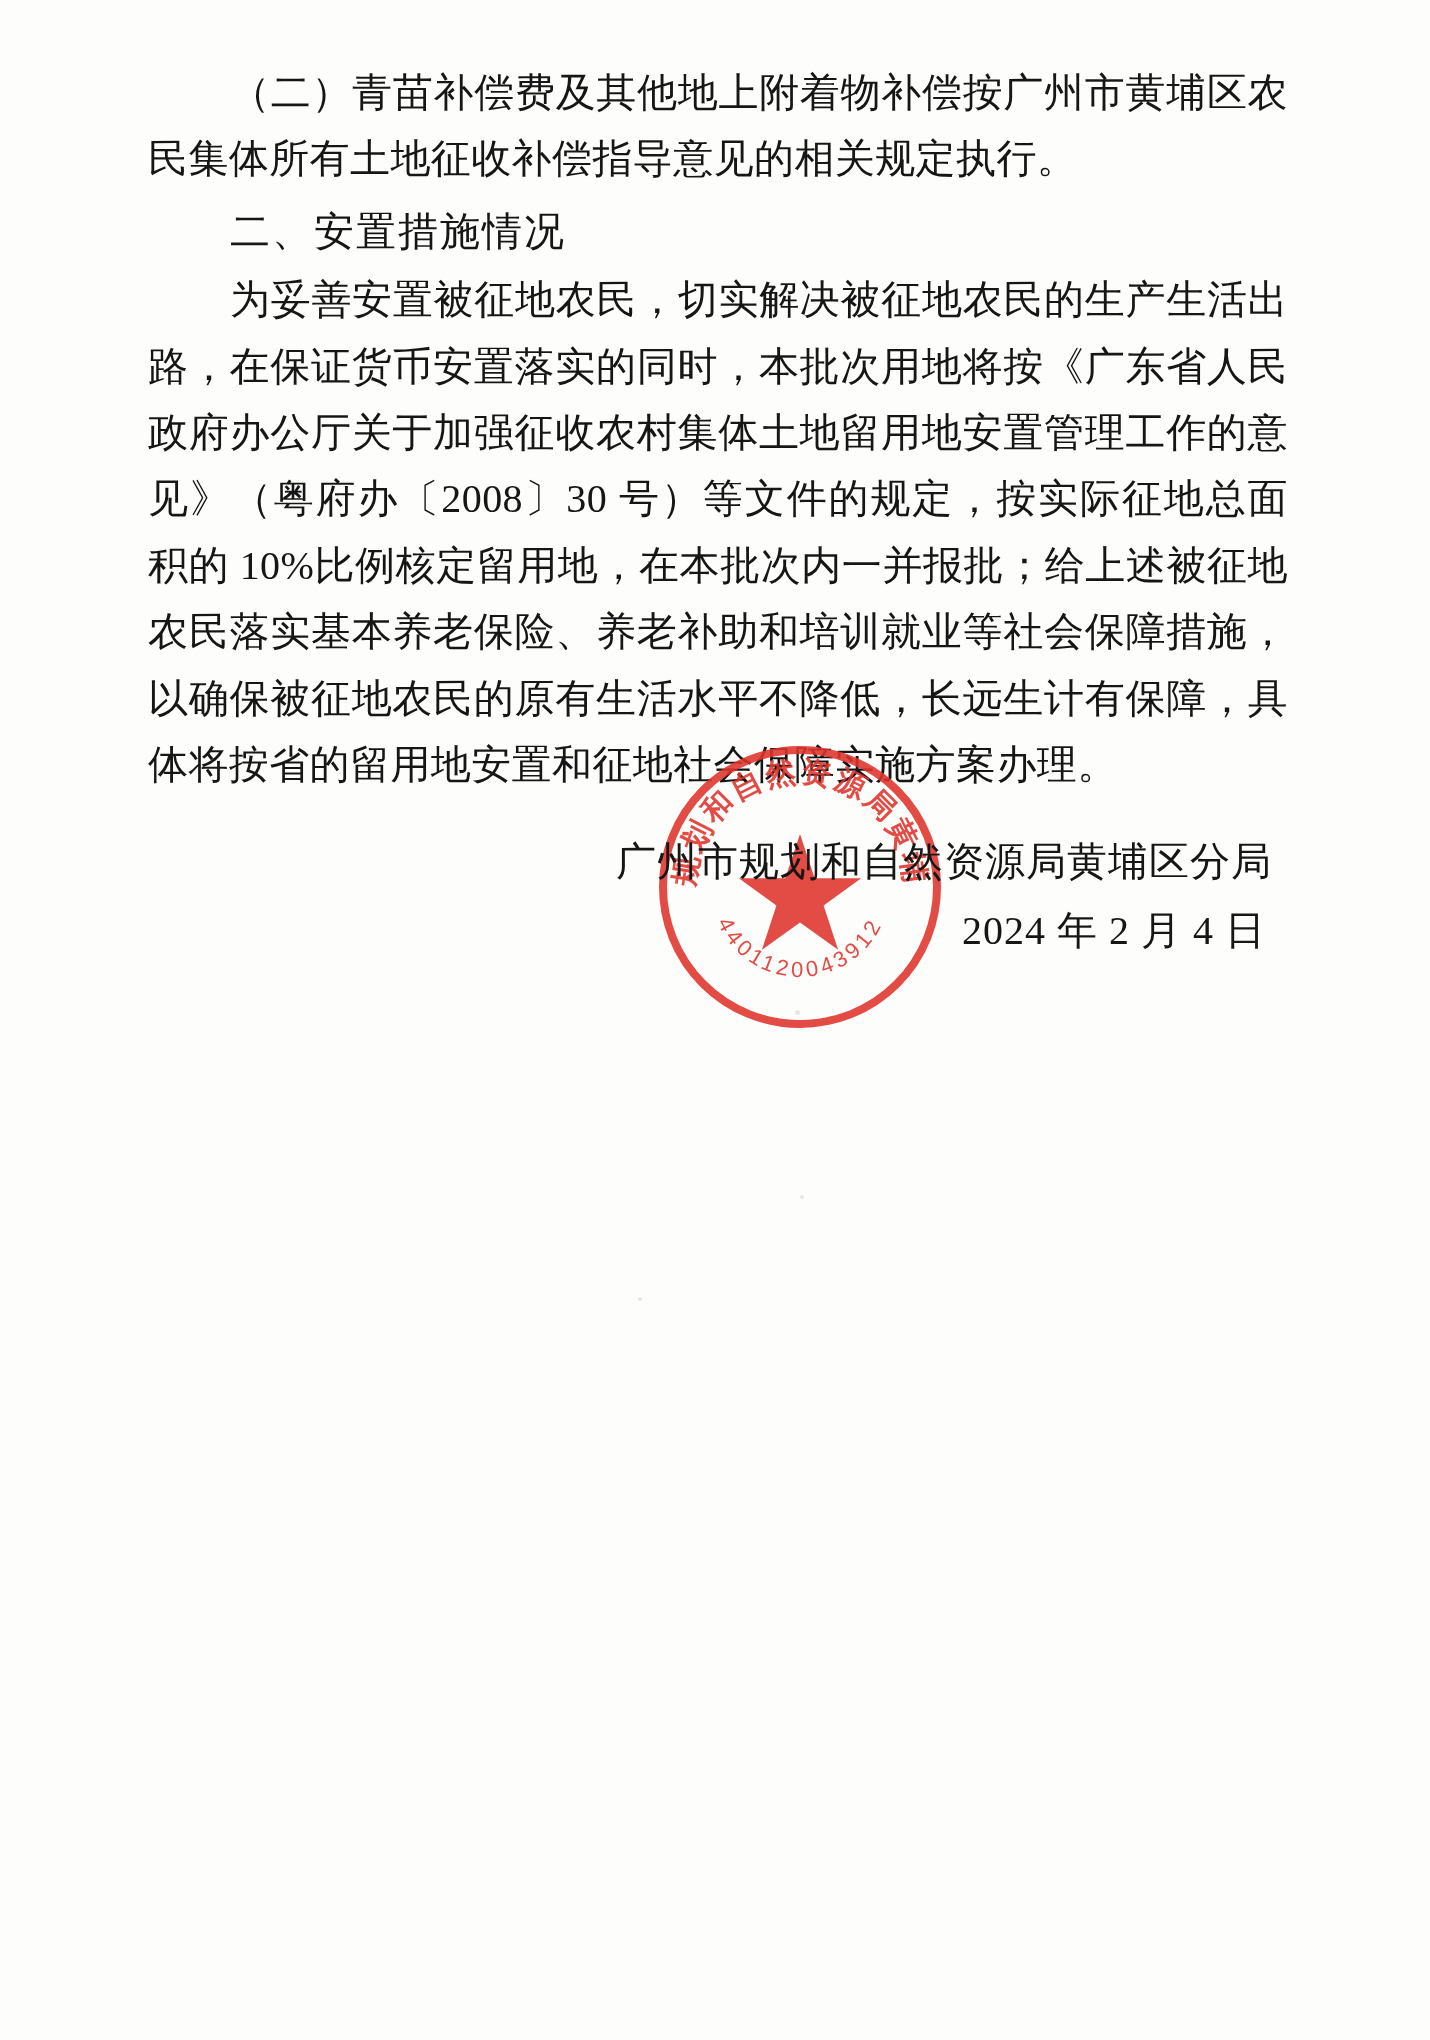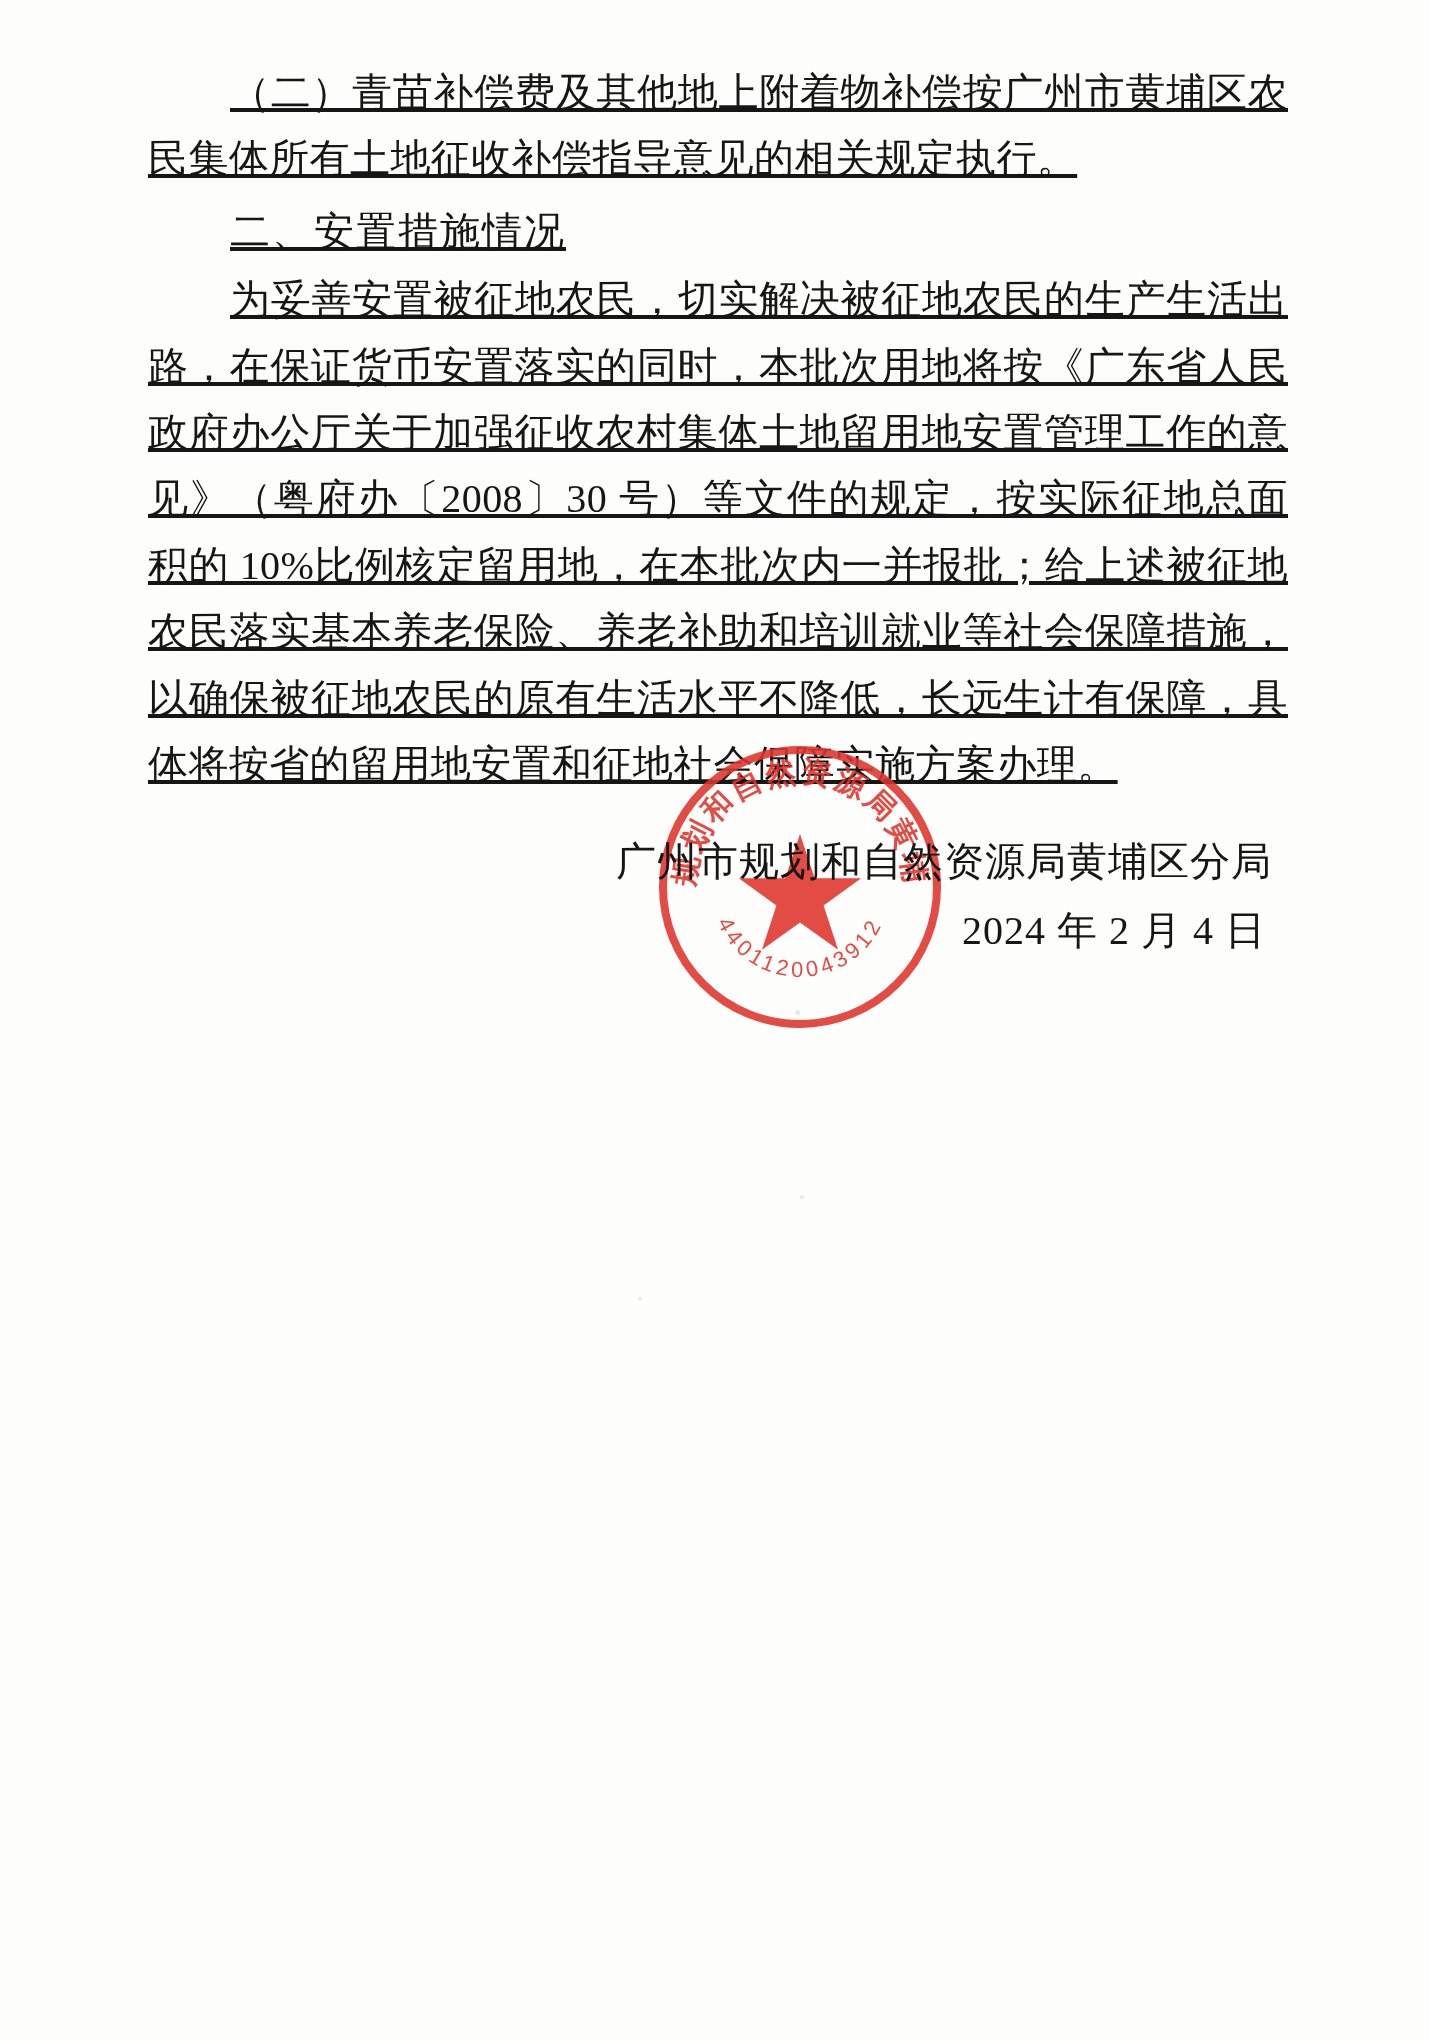--- a/index.html
+++ b/index.html
@@ -27,29 +27,27 @@
     width: 1140px;
   }
   .para {
     font-size: 40px;
     line-height: 1.66;
     letter-spacing: 0.4px;
     text-align: justify;
     text-justify: inter-ideograph;
     margin: 0 0 4px 0;
     text-indent: 82px;
-    text-decoration: underline;
   }
   .heading {
     font-size: 40px;
     line-height: 1.66;
     letter-spacing: 2px;
     margin: 6px 0 2px 0;
     text-indent: 82px;
-    text-decoration: underline;
   }
   .sign-block {
     margin-top: 30px;
     text-align: right;
     padding-right: 16px;
     position: relative;
     z-index: 3;
   }
   .sign-line {
     font-size: 40px;

